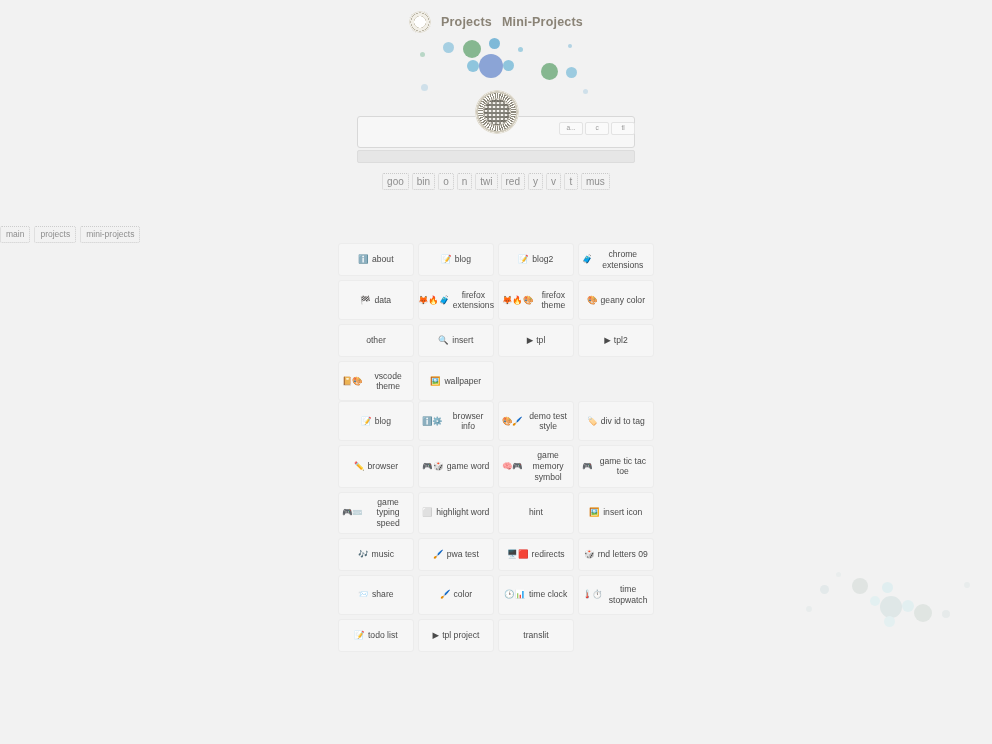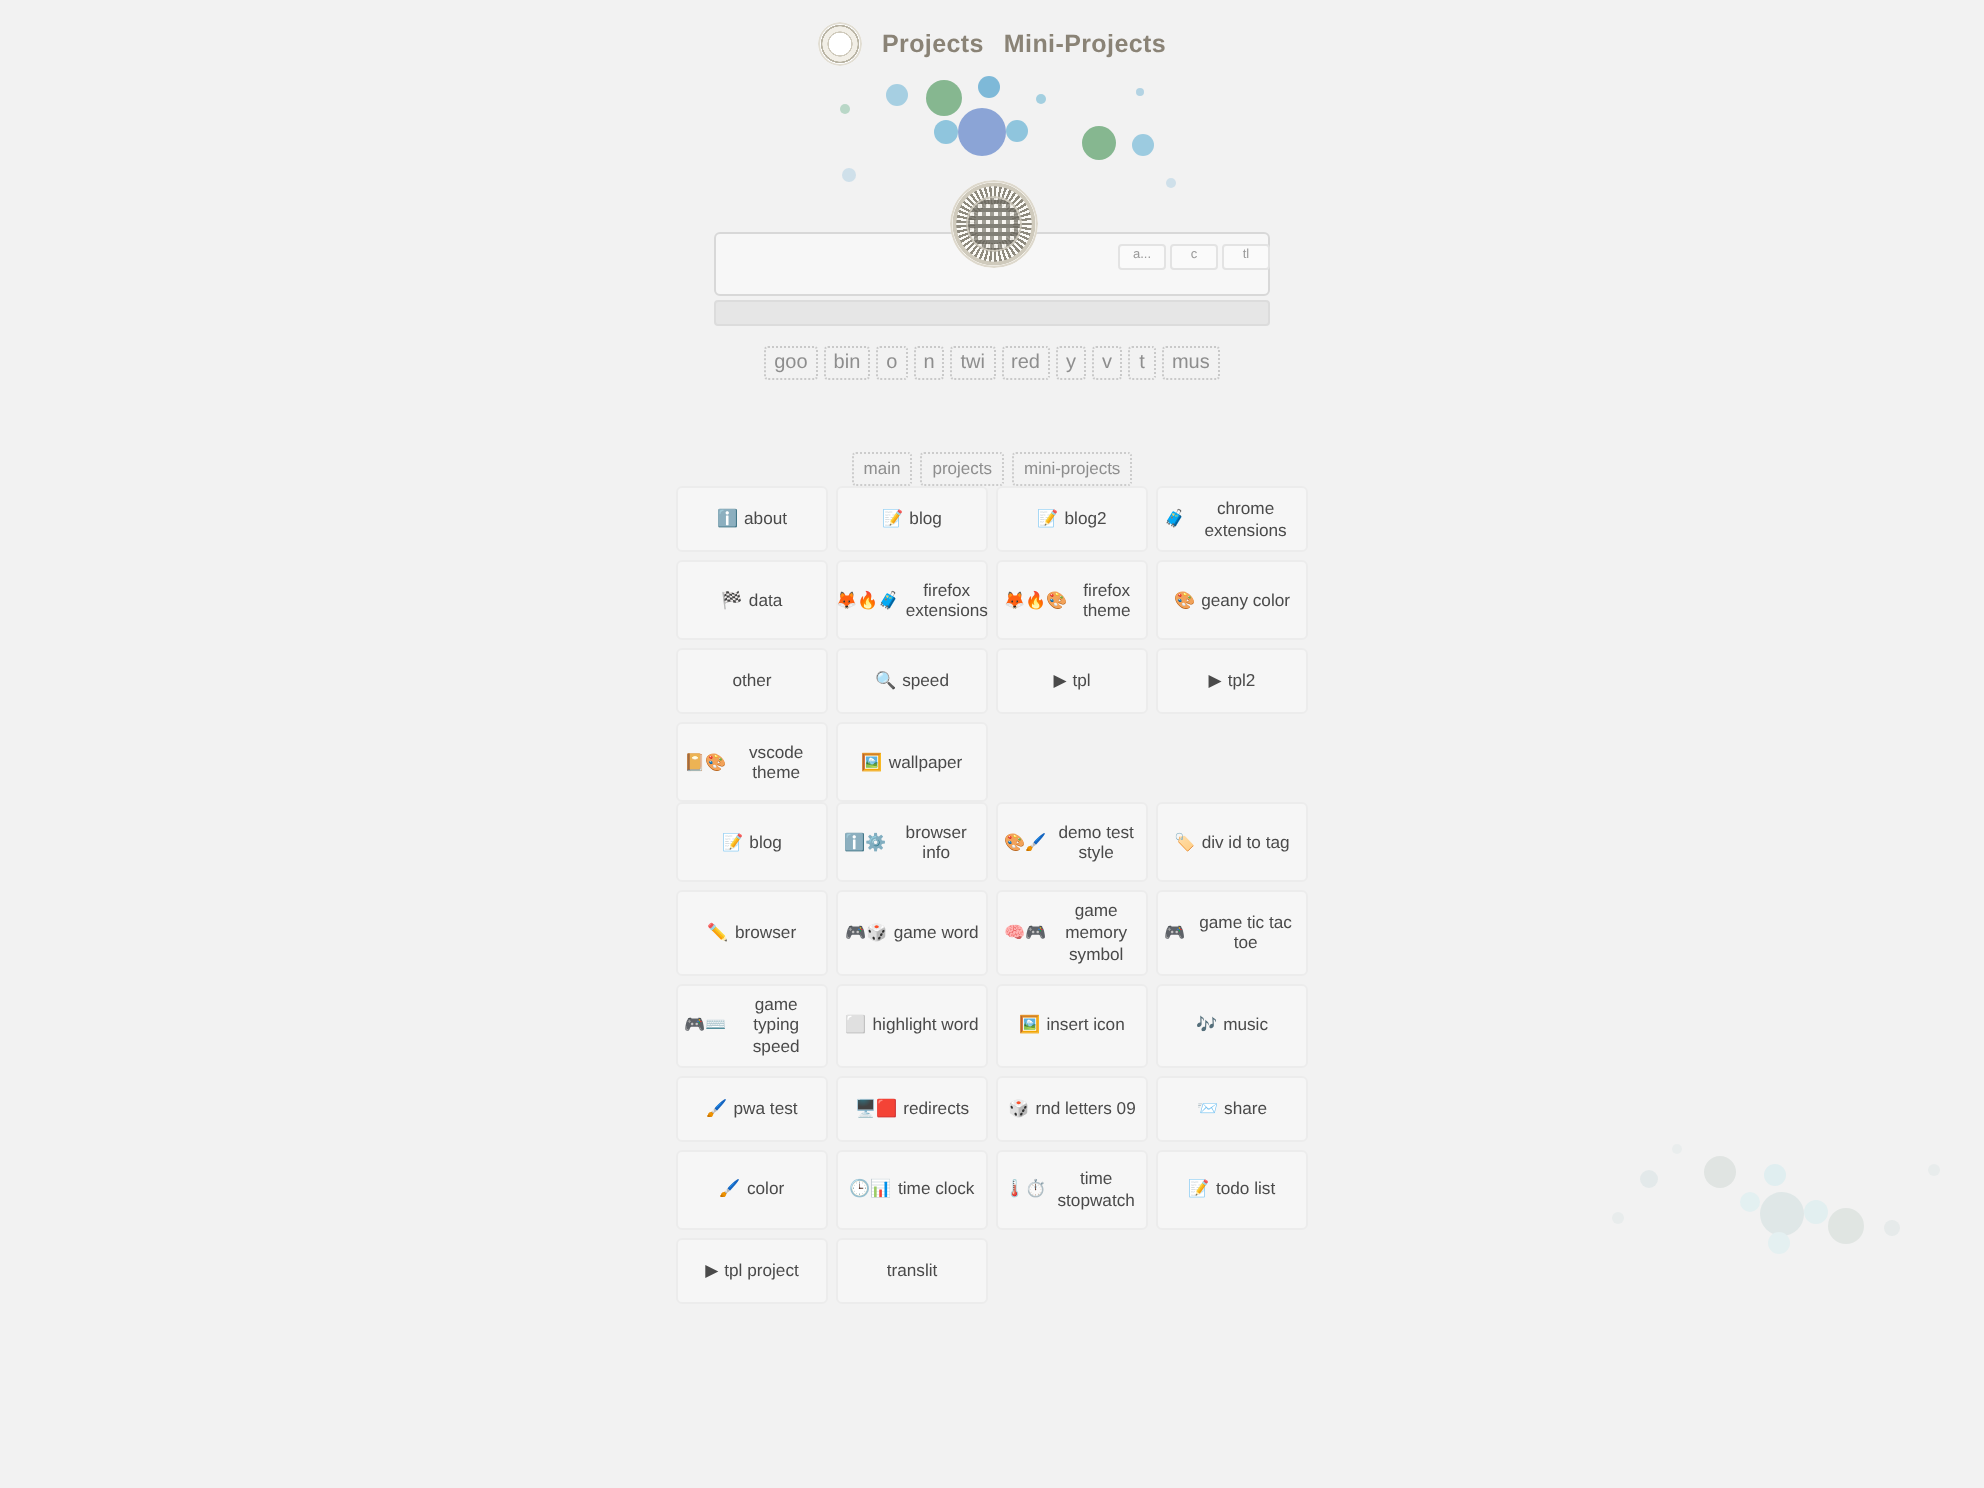--- a/index.html
+++ b/index.html
@@ -136,21 +136,20 @@
     padding: 2px 4px;
     line-height: 1.1;
     min-width: 14px;
     text-align: center;
     font-family: "Liberation Sans", sans-serif;
   }
 
   
   .section-nav {
     display: flex;
-    justify-content: center;
     gap: 4px;
     margin-top: 36px;
   }
   .section-nav a {
     border: 1px dotted #cccccc;
     border-radius: 2px;
     font-size: 8.5px;
     color: #8e8e8e;
     padding: 3px 5px;
     text-decoration: none;
@@ -294,21 +293,21 @@
         </a>
         <a href="#" class="card tall">
           <span class="ico row">🎨</span>
           <span class="lbl">geany color</span>
         </a>
         <a href="#" class="card">
           <span class="lbl">other</span>
         </a>
         <a href="#" class="card">
           <span class="ico row">🔍</span>
-          <span class="lbl">speed</span>
+          <span class="lbl">insert</span>
         </a>
         <a href="#" class="card">
           <span class="ico row">▶</span>
           <span class="lbl">tpl</span>
         </a>
         <a href="#" class="card">
           <span class="ico row">▶</span>
           <span class="lbl">tpl2</span>
         </a>
         <a href="#" class="card tall">
@@ -353,20 +352,23 @@
           <span class="ico row">🎮</span>
           <span class="lbl">game tic tac toe</span>
         </a>
         <a href="#" class="card tall">
           <span class="ico">🎮⌨️</span>
           <span class="lbl">game typing speed</span>
         </a>
         <a href="#" class="card tall">
           <span class="ico row">⬜</span>
           <span class="lbl">highlight word</span>
+        </a>
+        <a href="#" class="card tall">
+          <span class="lbl">hint</span>
         </a>
         <a href="#" class="card tall">
           <span class="ico">🖼️</span>
           <span class="lbl">insert icon</span>
         </a>
         <a href="#" class="card">
           <span class="ico row">🎶</span>
           <span class="lbl">music</span>
         </a>
         <a href="#" class="card">

